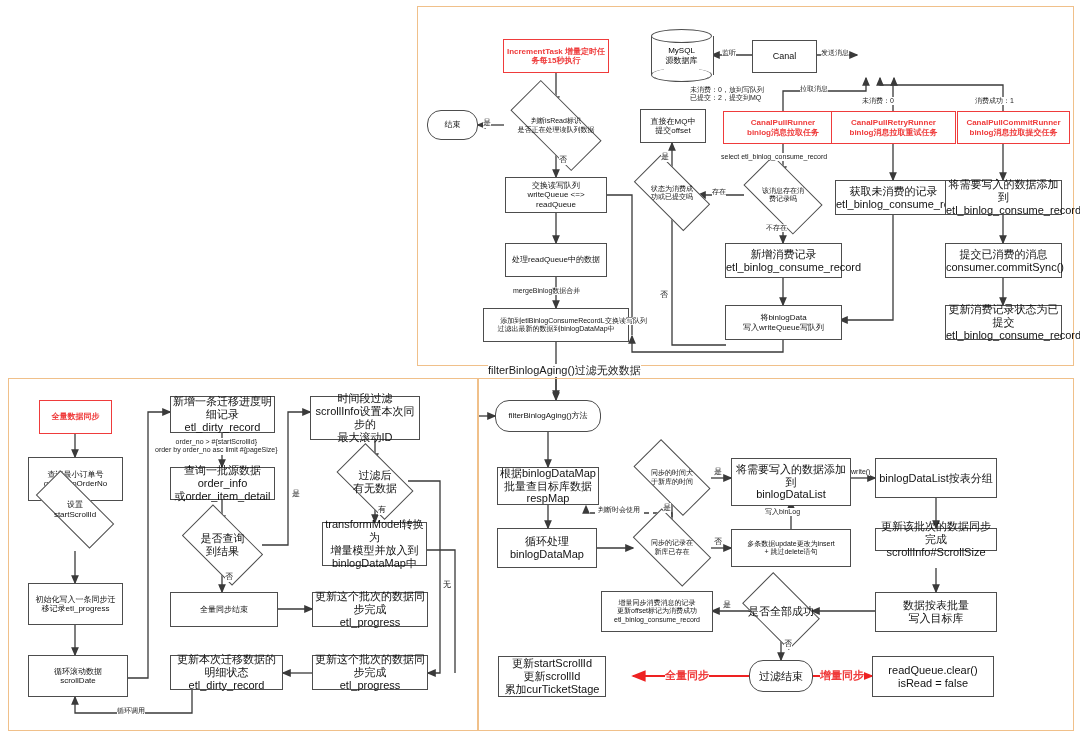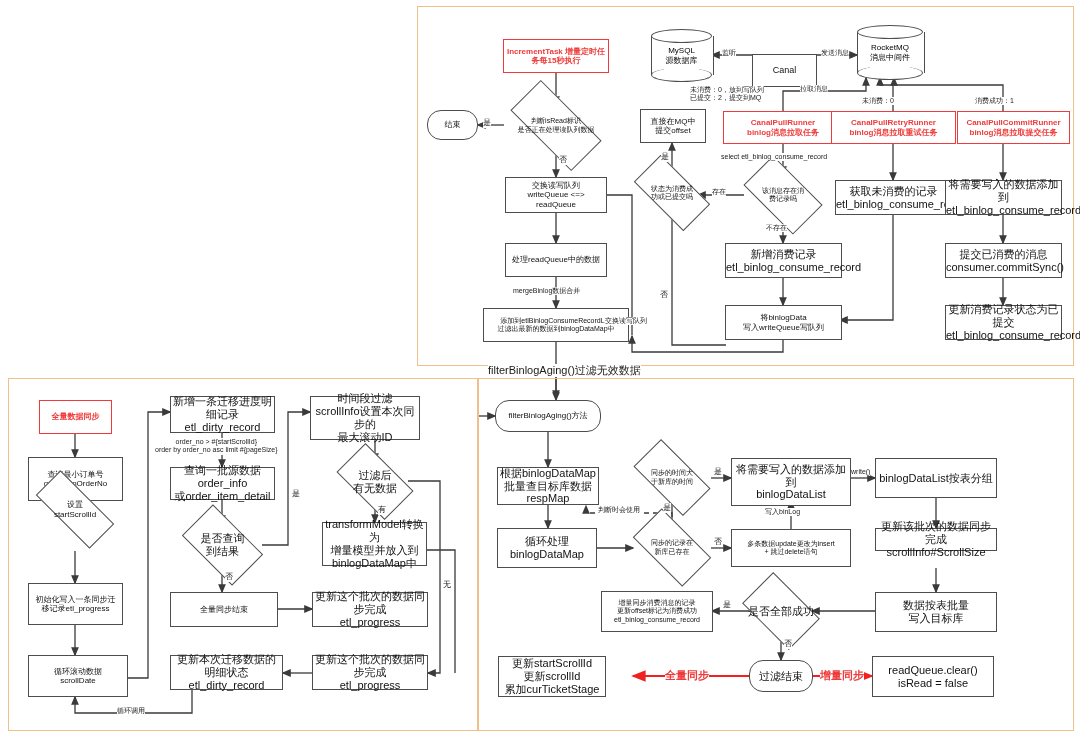--- a/index.html
+++ b/index.html
@@ -248,31 +248,24 @@
   </div>
 
   <div class="cyl" style="left:651px;top:29px;width:61px;height:53px;">
     <div class="body"></div>
     <div class="bot"></div>
     <div class="top"></div>
     <div class="ctext f8" style="white-space:pre-line;">MySQL
 源数据库</div>
   </div>
 
-  <div class="node rect f9" style="left:752px;top:54px;width:65px;height:33px;">
+  <div class="node rect f9" style="left:752px;top:40px;width:65px;height:33px;">
     <span class="txt">Canal</span>
   </div>
 
-  <div class="cyl" style="left:857px;top:25px;width:66px;height:55px;">
-    <div class="body"></div>
-    <div class="bot"></div>
-    <div class="top"></div>
-    <div class="ctext f8" style="white-space:pre-line;">RocketMQ
-消息中间件</div>
-  </div>
 
   <div class="node rect red f8" style="left:723px;top:111px;width:120px;height:33px;">
     <span class="txt" style="white-space:pre-line;">CanalPullRunner
 binlog消息拉取任务</span>
   </div>
 
   <div class="node rect red f8" style="left:831px;top:111px;width:125px;height:33px;">
     <span class="txt" style="white-space:pre-line;">CanalPullRetryRunner
 binlog消息拉取重试任务</span>
   </div>

